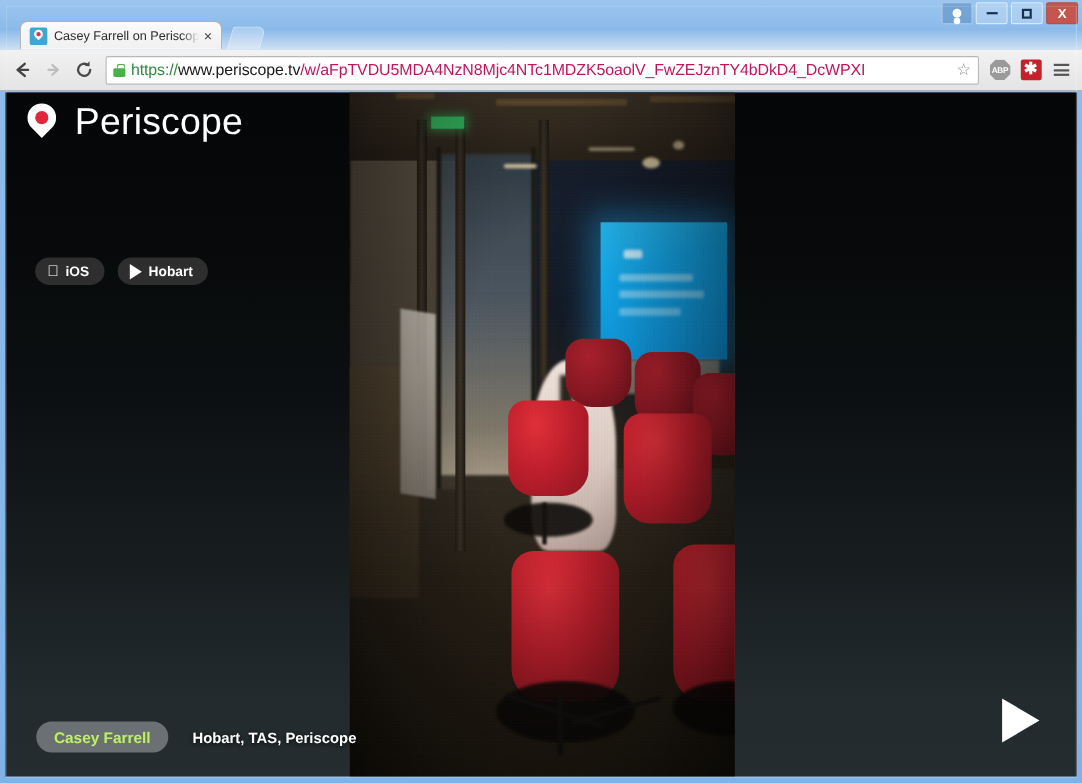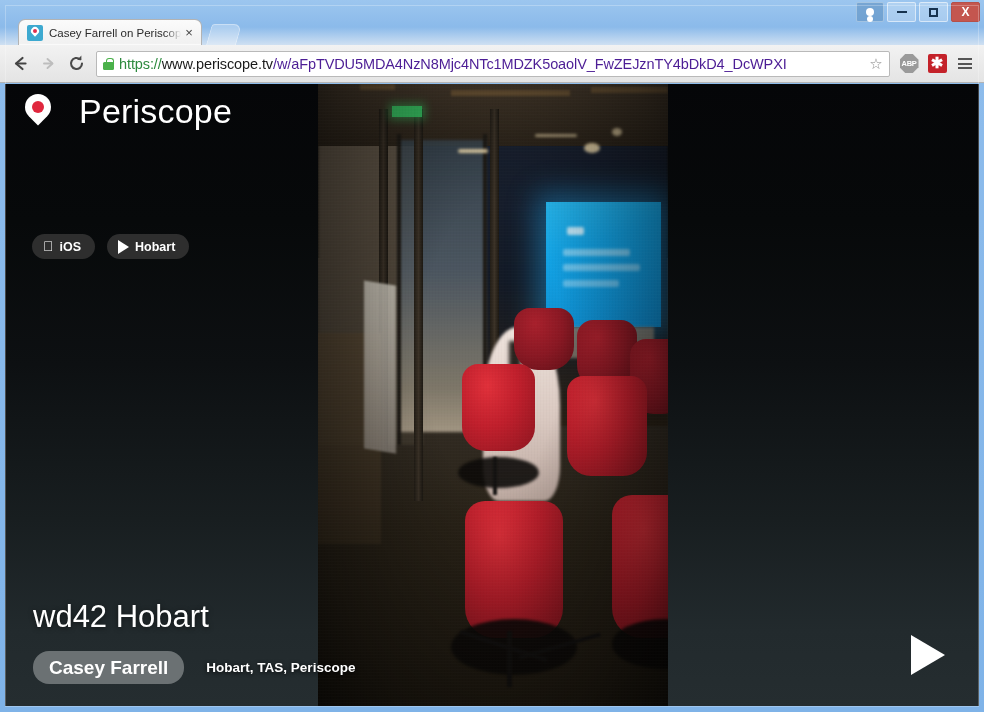--- a/index.html
+++ b/index.html
@@ -188,21 +188,21 @@
   }
   .url {
     font-size: 14.5px;
     white-space: nowrap;
     flex: 1 1 auto;
     overflow: hidden;
     letter-spacing: -0.1px;
   }
   .url .scheme { color: #2d8a3e; }
   .url .host   { color: #1a1a1a; }
-  .url .path   { color: #4c1d95; }
+  .url .path   { color: #be185d; }
   .star {
     flex: 0 0 18px;
     font-size: 15px;
     color: #8a8a8a;
     text-align: center;
     line-height: 1;
   }
   .ext {
     width: 26px; height: 26px;
     flex: 0 0 26px;
@@ -400,21 +400,21 @@
       repeating-linear-gradient(0deg, rgba(255,255,255,.10) 0 1px, transparent 1px 3px),
       repeating-linear-gradient(90deg, rgba(0,0,0,.12) 0 1px, transparent 1px 3px);
   }
 
   
   .brand {
     position: absolute;
     left: 20px; top: 10px;
     display: flex;
     align-items: center;
-    gap: 28px;
+    gap: 17px;
     z-index: 5;
   }
   .pin {
     width: 26px; height: 34px;
     position: relative;
   }
   .pin-body {
     position: absolute;
     left: 0; top: 0;
     width: 26px; height: 26px;
@@ -480,22 +480,22 @@
     margin-bottom: 17px;
     text-shadow: 0 1px 5px rgba(0,0,0,.55);
   }
   .meta-row {
     display: flex;
     align-items: center;
     gap: 22px;
   }
   .author-pill {
     background: #6b7173;
-    color: #ffffff;
-    font-size: 19px;
+    color: #bef264;
+    font-size: 14px;
     font-weight: bold;
     padding: 7px 16px;
     border-radius: 16px;
     line-height: 1;
   }
   .loc {
     color: #fff;
     font-size: 13.5px;
     font-weight: bold;
     text-shadow: 0 1px 4px rgba(0,0,0,.8);
@@ -665,21 +665,20 @@
         <span class="apple-glyph"></span>
         <span>iOS</span>
       </div>
       <div class="store-btn">
         <span class="play-glyph"></span>
         <span>Hobart</span>
       </div>
     </div>
 
     <div class="meta">
-      <div class="bcast-title">wd42 Hobart</div>
       <div class="meta-row">
         <span class="author-pill">Casey Farrell</span>
         <span class="loc">Hobart, TAS, Periscope</span>
       </div>
     </div>
 
     <div class="play-btn"></div>
   </div>
 
   <div class="frame-edge"></div>

